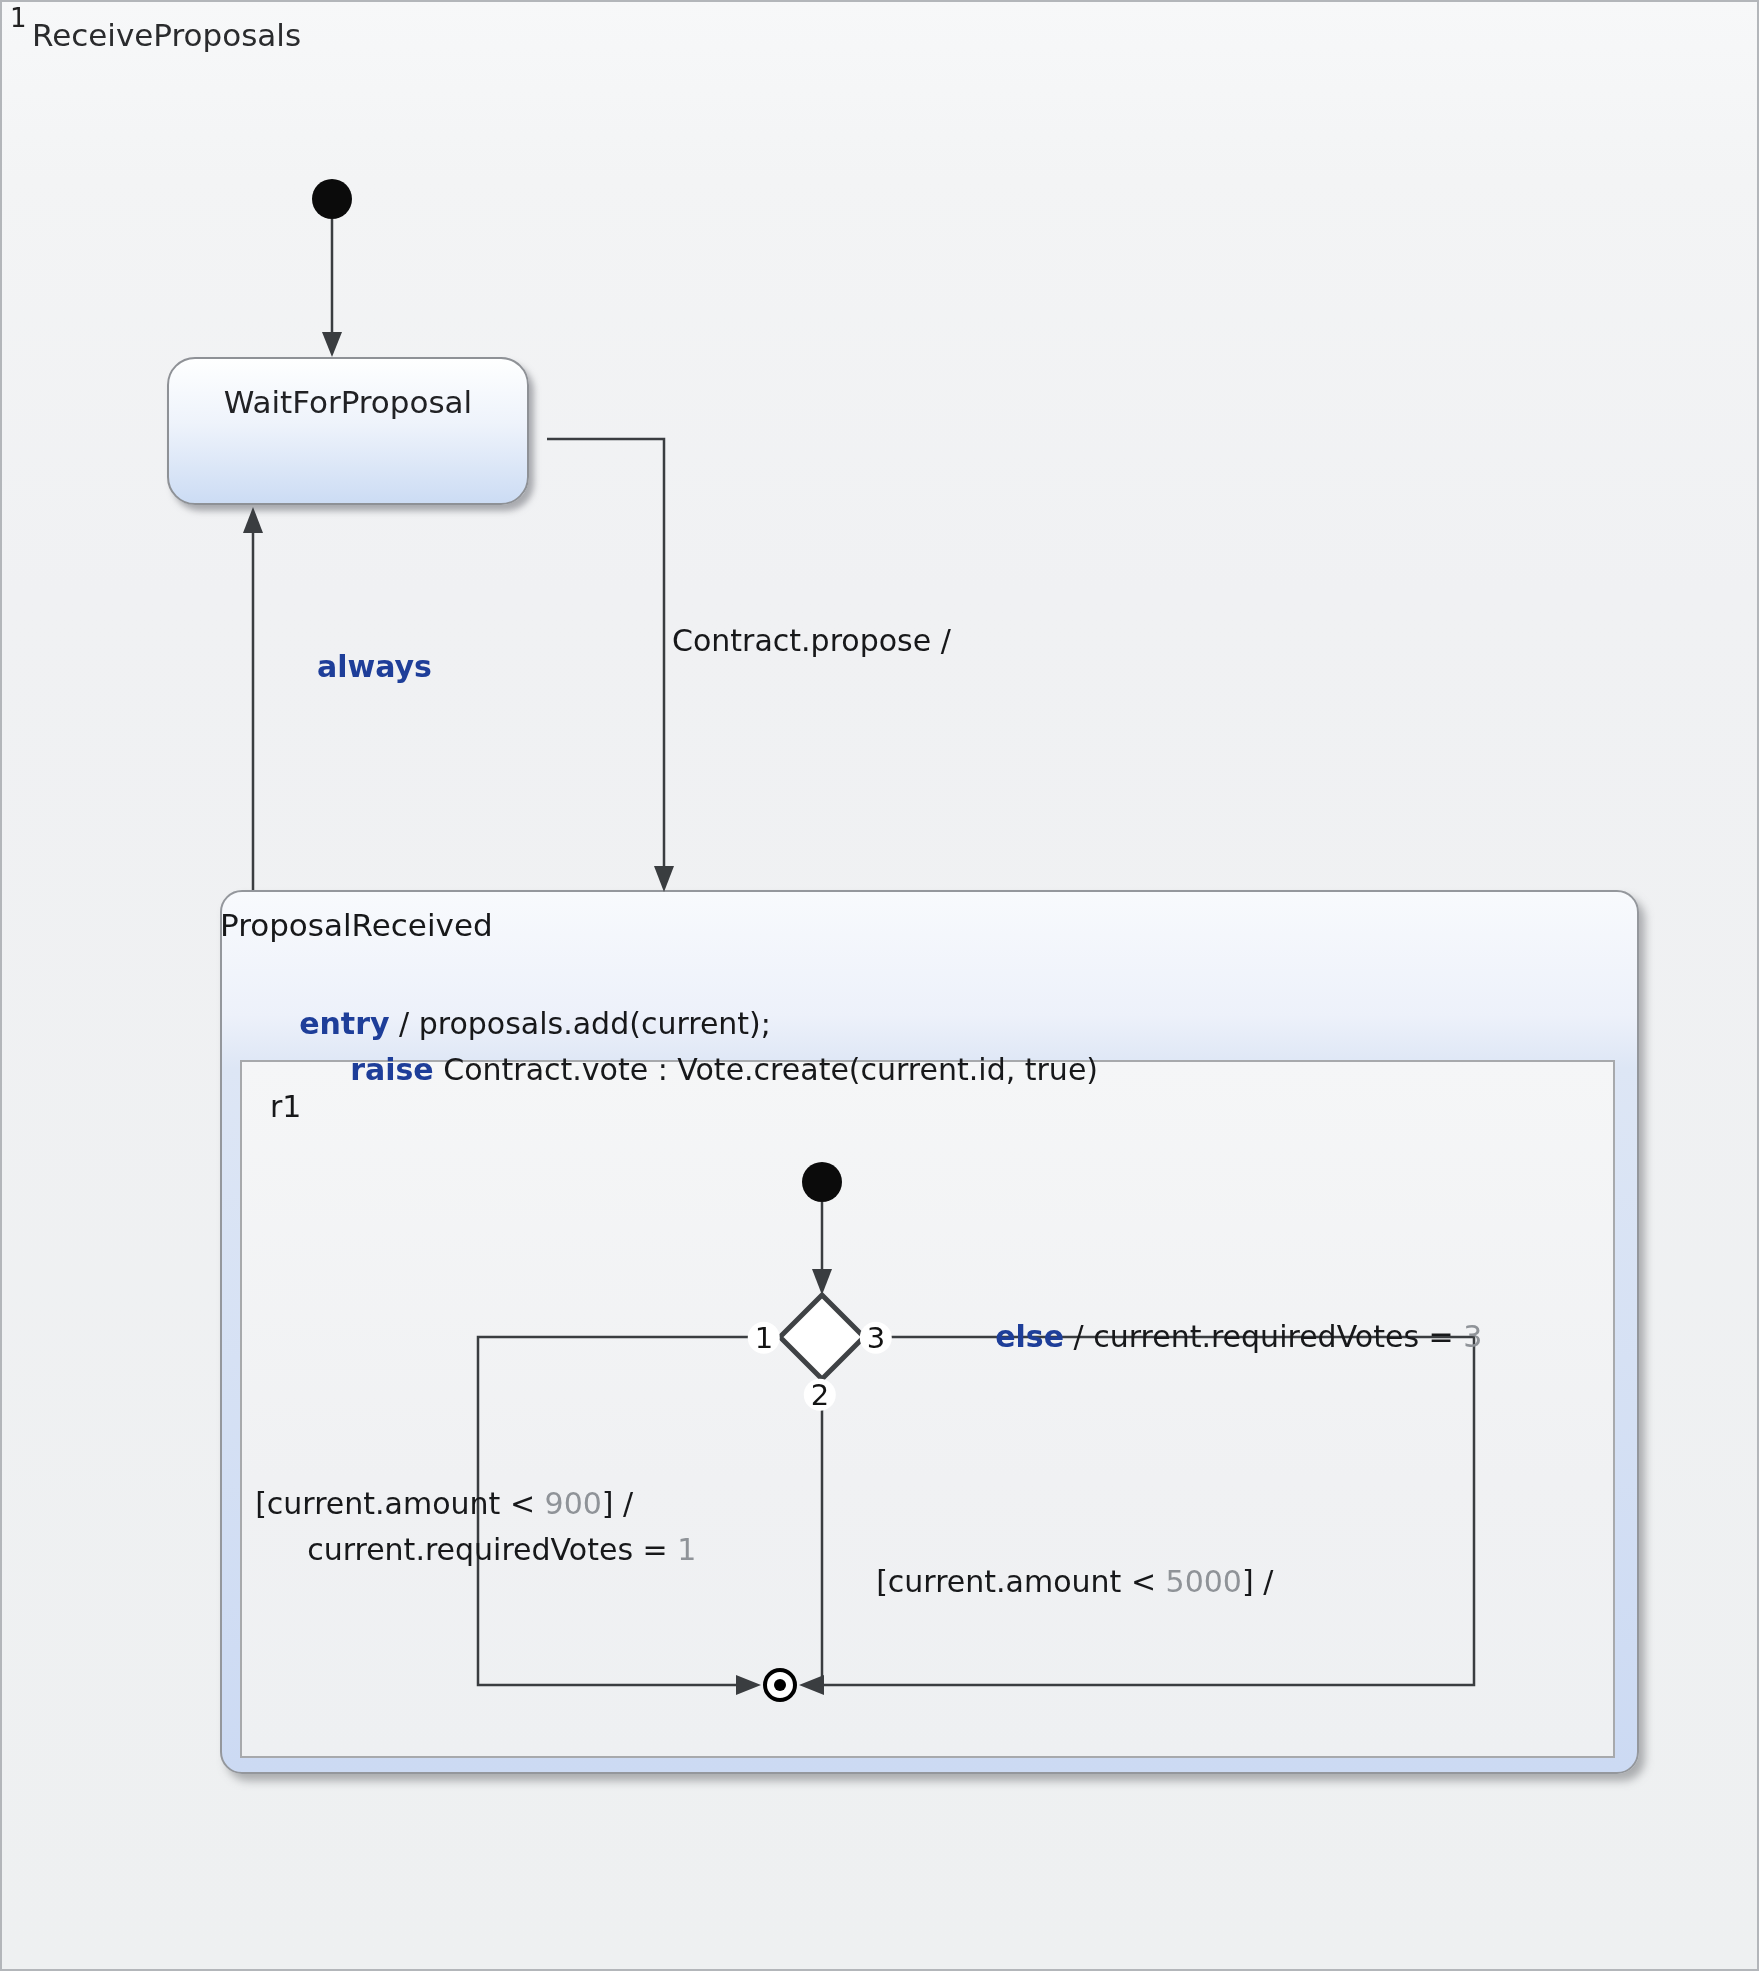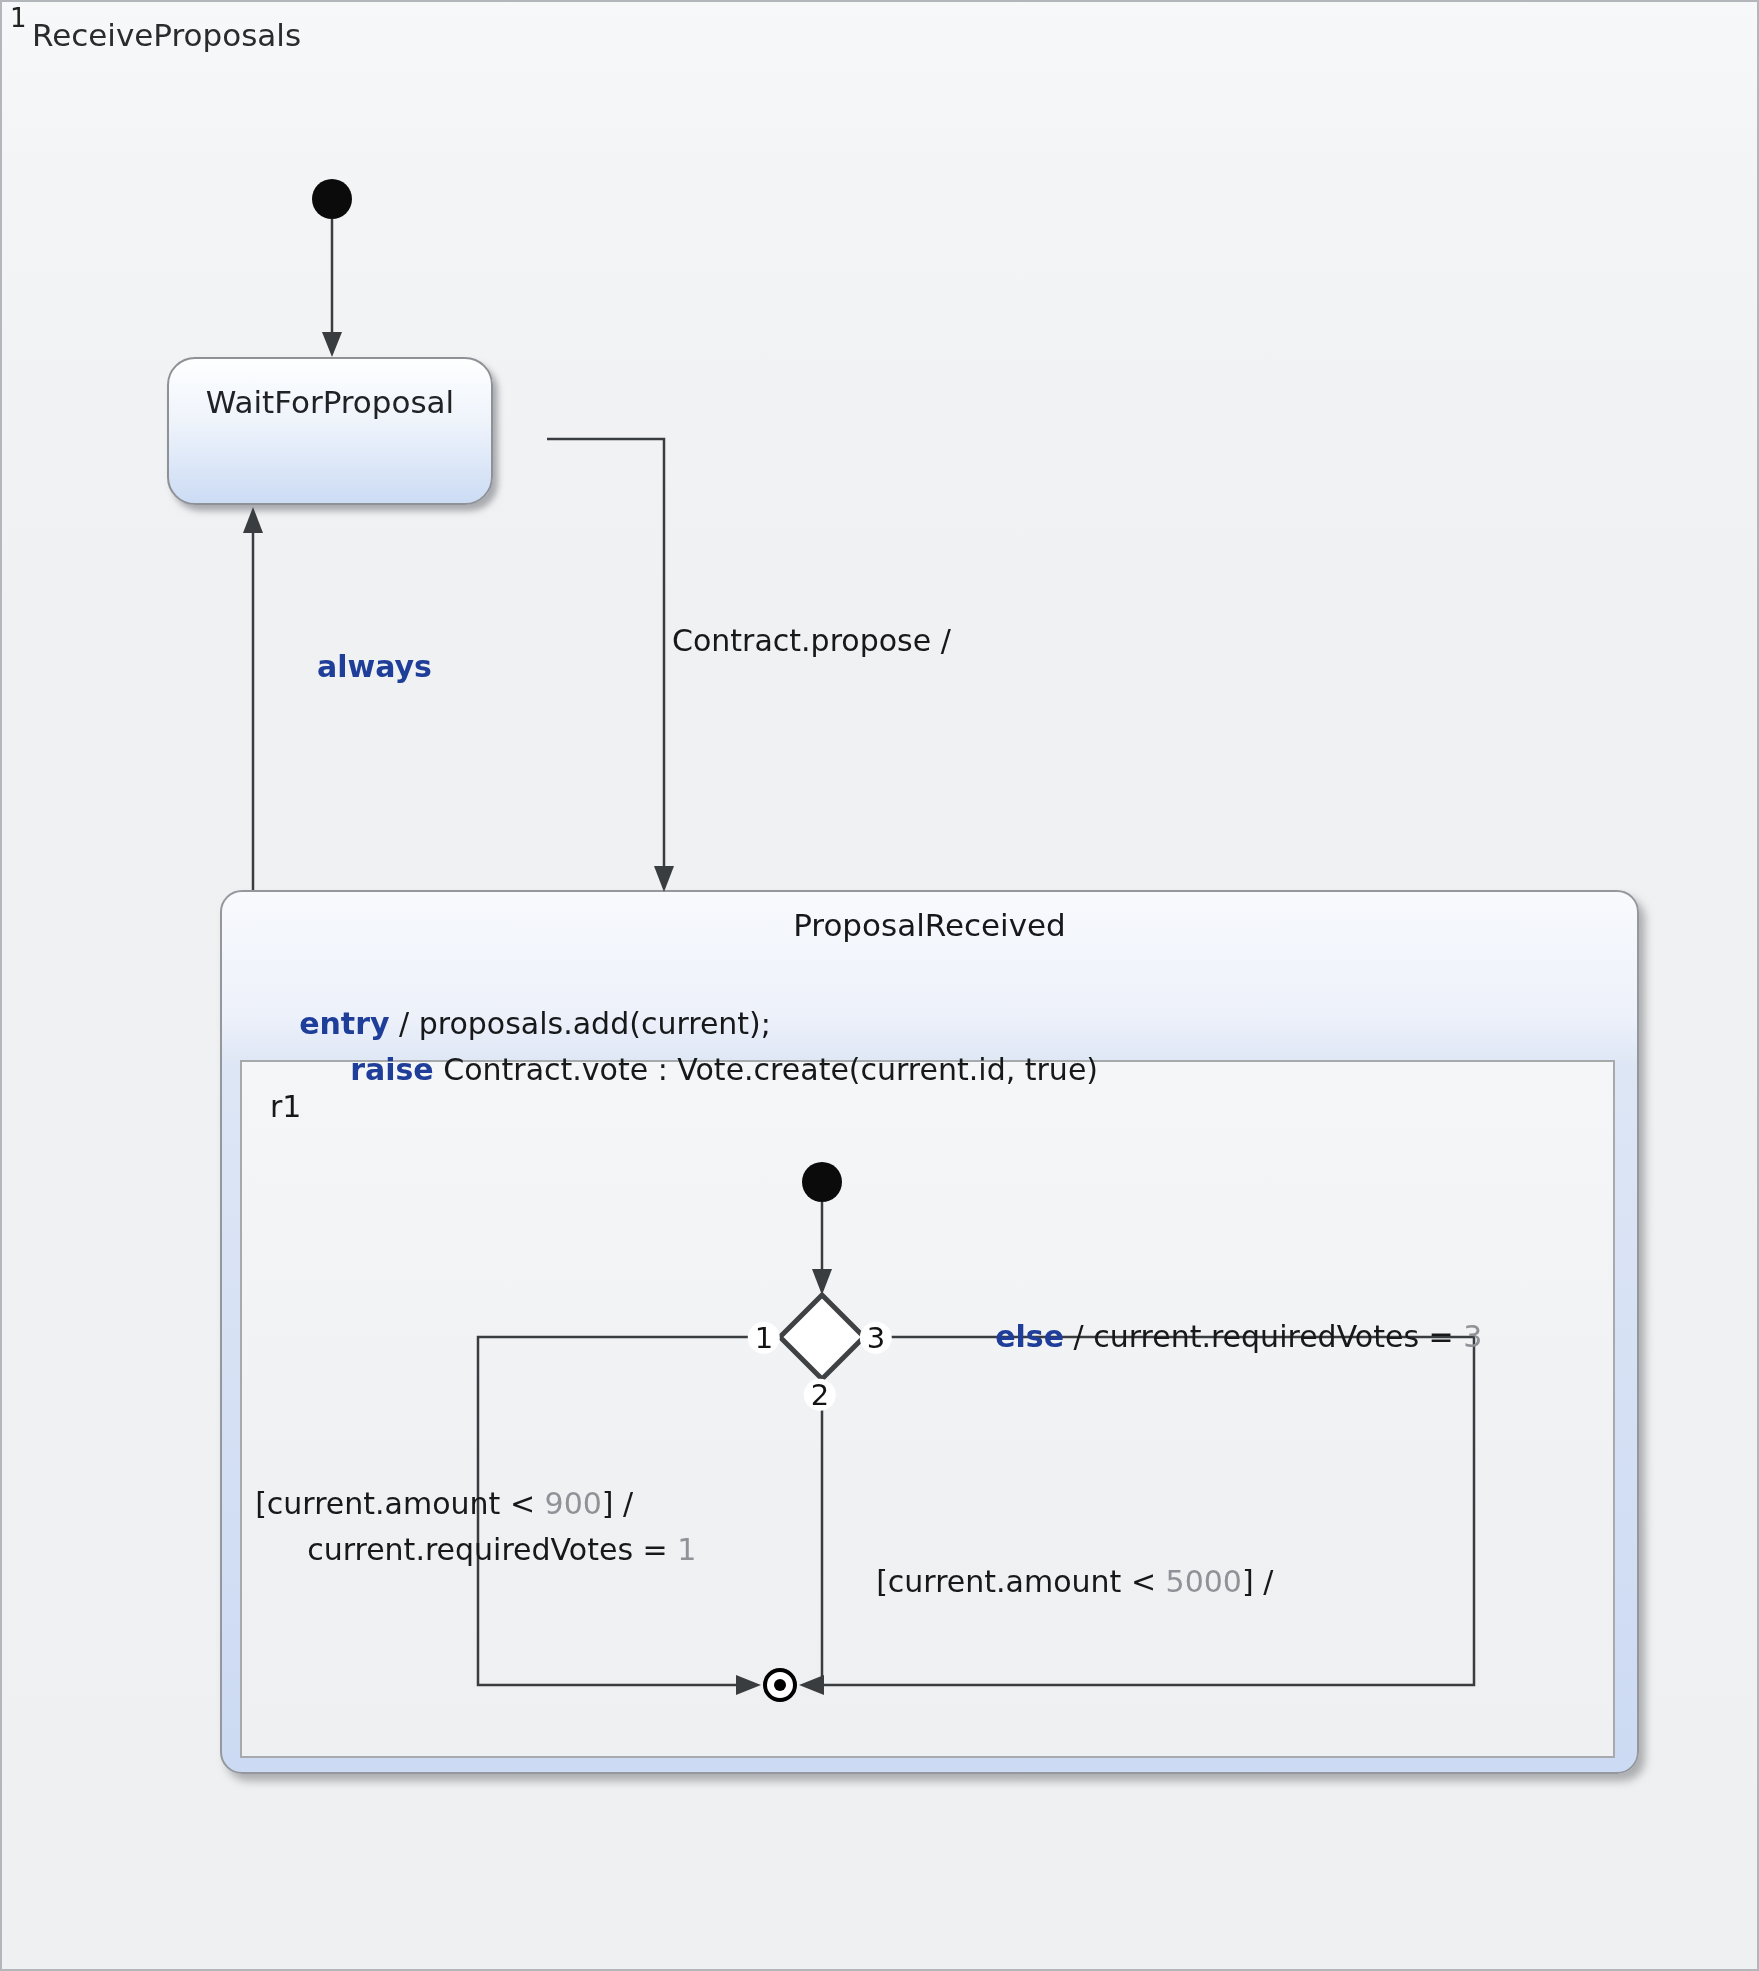--- a/index.html
+++ b/index.html
@@ -62,28 +62,28 @@
   .region{z-index:3;}
 </style>
 </head>
 <body>
 
 <div class="canvas">
 
   <div class="lbl page-num" style="left:8px;top:2px;">1</div>
   <div class="lbl diagram-title" style="left:30px;top:16px;">ReceiveProposals</div>
 
-  <div class="state" style="left:165px;top:355px;width:326px;height:148px;padding-top:25px;">
+  <div class="state" style="left:165px;top:355px;width:362px;height:148px;padding-top:25px;">
     <span>WaitForProposal</span>
   </div>
 
   <div class="composite" style="left:218px;top:888px;width:1419px;height:884px;"></div>
   <div class="region" style="left:238px;top:1058px;width:1375px;height:698px;"></div>
 
-  <div class="lbl" style="left:218px;top:906px;width:1419px;text-align:center;font-size:31px;">ProposalReceived</div>
+  <div class="lbl" style="left:218px;top:906px;width:1419px;font-size:31px;">ProposalReceived</div>
 
   <div class="lbl" style="left:259px;top:970px;">
     <span class="kw">entry</span><span> / proposals.add(current);</span>
   </div>
   <div class="lbl" style="left:310px;top:1016px;">
     <span class="kw">raise</span><span> Contract.vote : Vote.create(current.id, true)</span>
   </div>
 
   <div class="lbl" style="left:268px;top:1088px;">r1</div>
 

